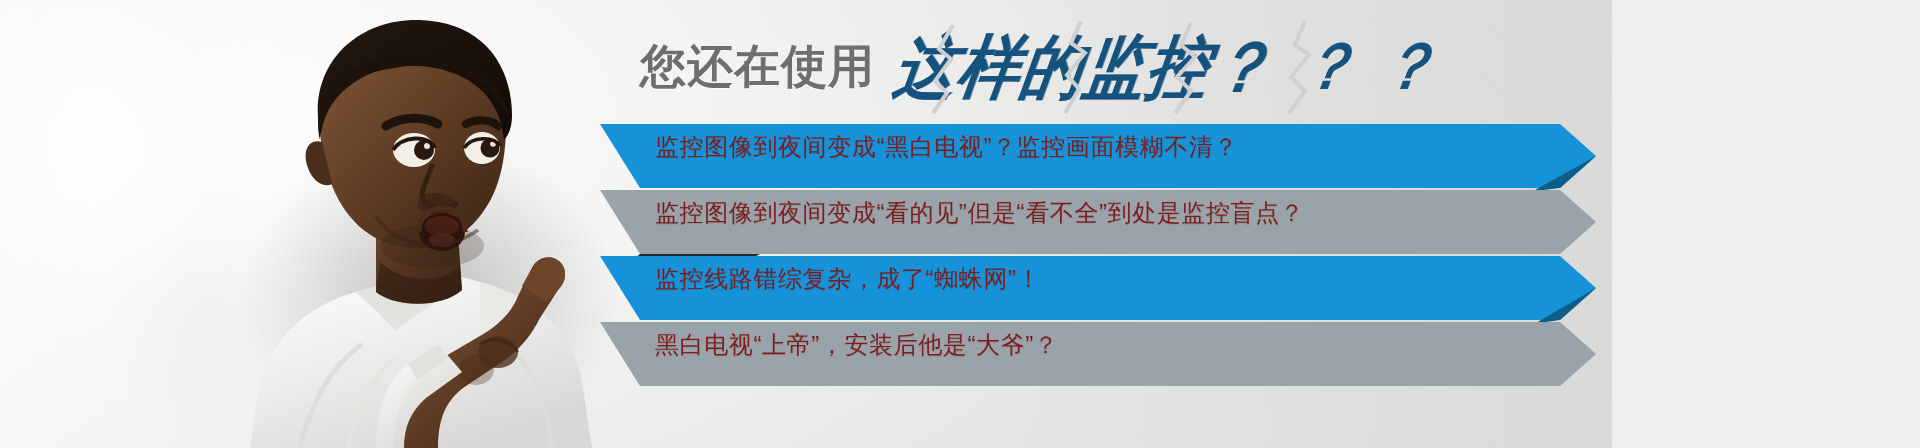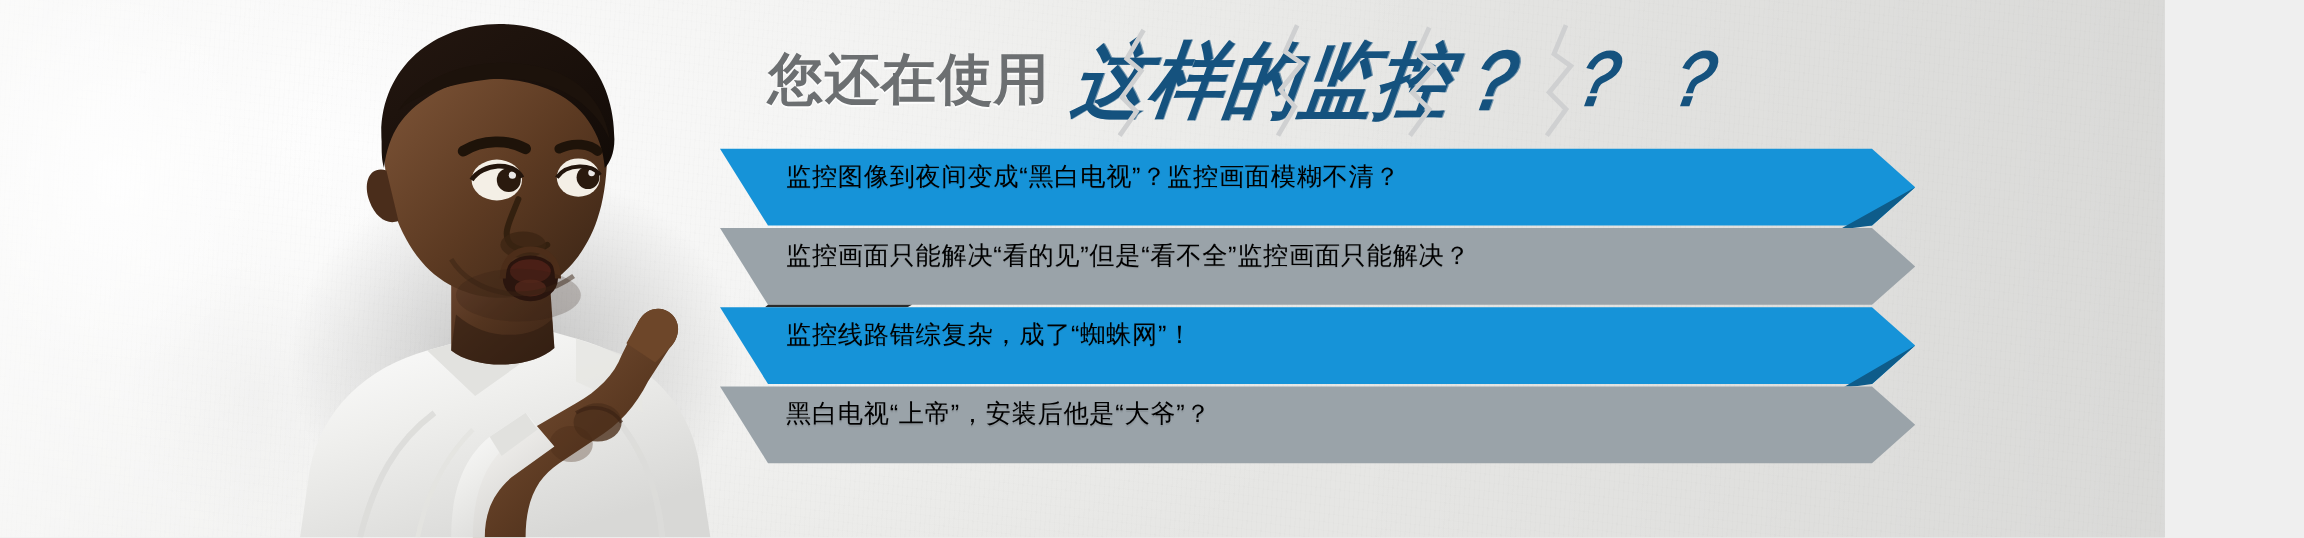--- a/index.html
+++ b/index.html
@@ -1,21 +1,21 @@
 <!DOCTYPE html>
 <html><head>
 <meta charset="utf-8">
 <style>
   html,body{margin:0;padding:0;}
   body{
     width:1920px;height:448px;overflow:hidden;
     font-family:"Liberation Sans","DejaVu Sans",sans-serif;
     background:#efefef;
   }
-  #stage{position:relative;width:1804px;height:448px;overflow:hidden;}
+  #stage{position:relative;width:1612px;height:448px;overflow:hidden;}
 
   
   .wall{
     position:absolute;inset:0;
     background:
       radial-gradient(ellipse 900px 520px at 300px 120px, #fdfdfd 0%, #f4f4f3 45%, #ececea 75%, #e6e6e4 100%),
       linear-gradient(100deg,#f7f7f6 0%, #f2f2f1 28%, #e9e9e8 55%, #dedede 78%, #d2d3d4 100%);
   }
   .wall-grain{
     position:absolute;inset:0;opacity:.5;
@@ -67,21 +67,21 @@
     transform:skewX(-8deg) scaleY(1.1);
   }
 
   
   .ribbons{position:absolute;left:0;top:116px;width:1920px;height:280px;}
   .ribbon{position:absolute;left:0;width:1920px;height:62px;}
   .ribbon svg{display:block;position:absolute;left:0;top:0;}
   .ribbon .rtext{
     position:absolute;left:655px;top:0;height:62px;
     display:flex;align-items:center;
-    font-size:21px;color:#000000;letter-spacing:.6px;white-space:nowrap;
+    font-size:24px;color:#7f1d1d;letter-spacing:.6px;white-space:nowrap;
     text-shadow:0 1px 1px rgba(0,0,0,.10);
   }
   .r1{top:0;}
   .r2{top:66px;}
   .r3{top:132px;padding-left:19px;}
   .r4{top:198px;}
 </style>
 </head>
 <body>
 
@@ -213,21 +213,21 @@
         <path d="M600 8 L640 72 L612 72 L582 30 Z" fill="#1693d8" opacity="0"></path>
       </svg>
       <div class="rtext">监控图像到夜间变成“黑白电视”？监控画面模糊不清？</div>
     </div>
 
     <div class="ribbon r2">
       <svg width="1920" height="74" viewBox="0 0 1920 74">
         <path d="M600 8 L1560 8 L1596 40 L1560 72 L640 72 Z" fill="#9aa3a9"></path>
         <path d="M640 72 L760 72 L700 104 L600 104 Z" fill="#2b2b2b"></path>
       </svg>
-      <div class="rtext">监控画面只能解决“看的见”但是“看不全”监控画面只能解决？</div>
+      <div class="rtext">监控图像到夜间变成“看的见”但是“看不全”到处是监控盲点？</div>
     </div>
 
     <div class="ribbon r3">
       <svg width="1920" height="74" viewBox="0 0 1920 74">
         <path d="M600 8 L1560 8 L1596 40 L1560 72 L640 72 Z" fill="#1693d8"></path>
         <path d="M1560 72 L1596 40 L1510 90 L1432 90 Z" fill="#0e5c8a"></path>
       </svg>
       <div class="rtext">监控线路错综复杂，成了“蜘蛛网”！</div>
     </div>
 

